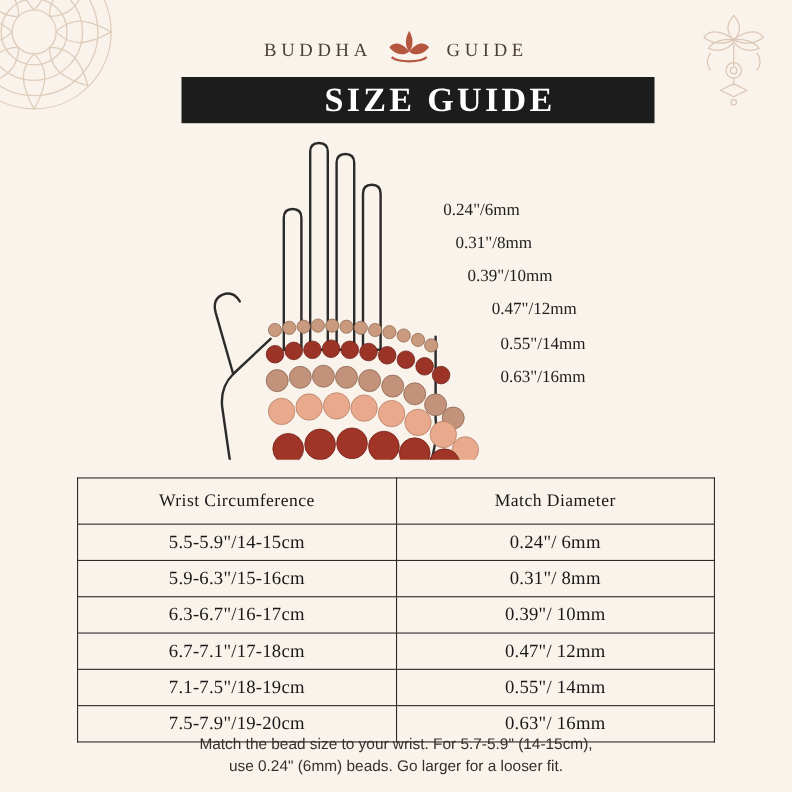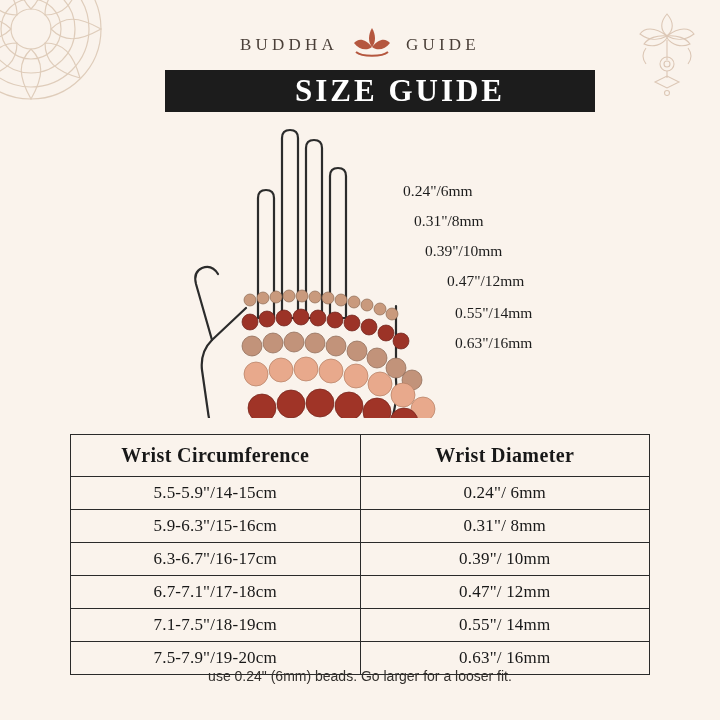--- a/index.html
+++ b/index.html
@@ -103,22 +103,22 @@
     table-layout: fixed;
   }
   table.size-table th,
   table.size-table td {
     border: 1px solid #2a2a2a;
     text-align: center;
     color: #181818;
     font-family: "Liberation Serif", serif;
   }
   table.size-table th {
-    font-size: 20px;
-    font-weight: bold;
+    font-size: 16px;
+    font-weight: normal;
     height: 39px;
     letter-spacing: 0.4px;
   }
   table.size-table td {
     font-size: 17px;
     height: 30px;
     letter-spacing: 0.2px;
   }
 
   
@@ -296,21 +296,21 @@
   <div class="callout" style="top:154px;left:447px;">0.47"/12mm</div>
   <div class="callout" style="top:186px;left:455px;">0.55"/14mm</div>
   <div class="callout" style="top:216px;left:455px;">0.63"/16mm</div>
 </div>
 
 <div class="table-wrap">
   <table class="size-table">
     <thead>
       <tr>
         <th>Wrist Circumference</th>
-        <th>Wrist Diameter</th>
+        <th>Match Diameter</th>
       </tr>
     </thead>
     <tbody>
       <tr>
         <td>5.5-5.9"/14-15cm</td>
         <td>0.24"/ 6mm</td>
       </tr>
       <tr>
         <td>5.9-6.3"/15-16cm</td>
         <td>0.31"/ 8mm</td>
@@ -329,14 +329,15 @@
       </tr>
       <tr>
         <td>7.5-7.9"/19-20cm</td>
         <td>0.63"/ 16mm</td>
       </tr>
     </tbody>
   </table>
 </div>
 
 <div class="footer-note">
+  <div>Match the bead size to your wrist. For 5.7-5.9" (14-15cm),</div>
   <div>use 0.24" (6mm) beads. Go larger for a looser fit.</div>
 </div>
 
 </body></html>

